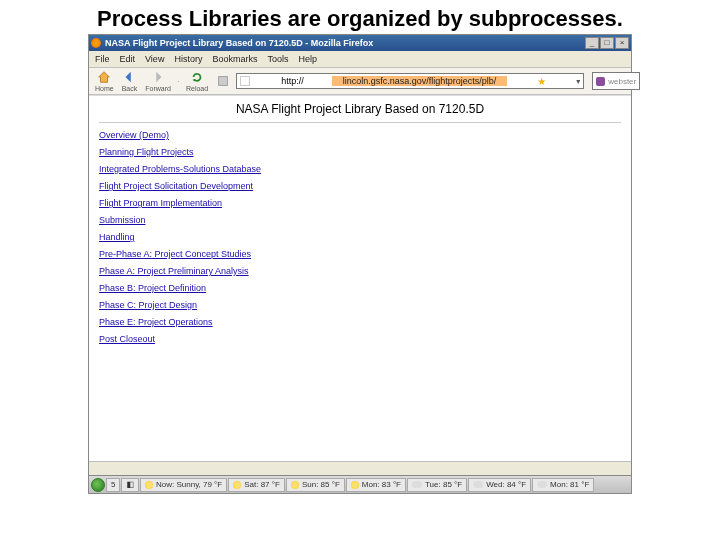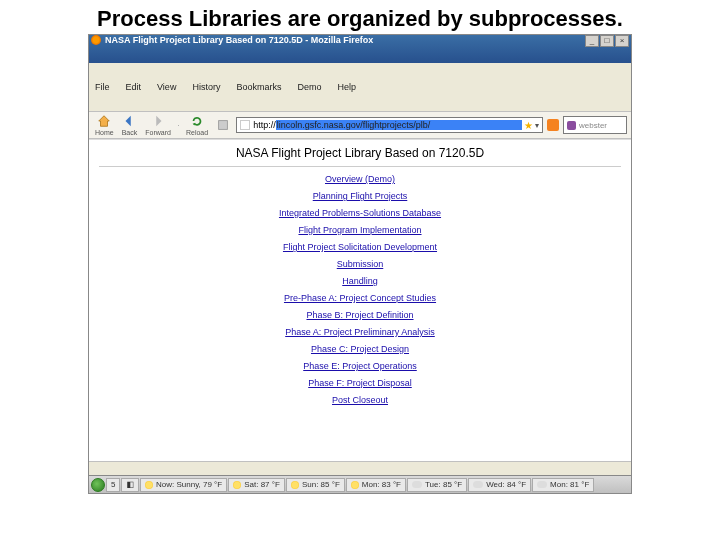--- a/index.html
+++ b/index.html
@@ -1,39 +1,39 @@
 <!DOCTYPE html>
 <html><head>
 <meta charset="utf-8">
 <style>
   * { box-sizing: border-box; margin: 0; padding: 0; }
   body { font-family: Arial, sans-serif; background: #fff; width: 720px; height: 540px; overflow: hidden; }
   .slide-title { text-align: center; font-weight: bold; font-size: 22px; padding: 6px 0 2px; color: #000; }
   .browser-shell { margin: 0 88px 0 88px; border: 1px solid #888; background: #ece9d8; height: 460px; display: flex; flex-direction: column; font-size: 9px; }
-  .titlebar { background: linear-gradient(#3a6ea5,#27508d); color: #fff; display: flex; align-items: flex-start; height: 28px; padding: 0 2px; }
+  .titlebar { background: linear-gradient(#3a6ea5,#27508d); color: #fff; display: flex; align-items: center; height: 16px; padding: 0 2px; }
   .ff-icon { width: 10px; height: 10px; background: radial-gradient(circle at 50% 50%, #ff9a00 40%, #d24a00 100%); border-radius: 50%; margin-right: 4px; }
   .titlebar-text { flex: 1; font-size: 9px; font-weight: bold; }
   .win-btns { display: flex; gap: 1px; }
   .win-btn { width: 14px; height: 12px; background: #d6d3ce; border: 1px solid #888; font-size: 8px; line-height: 10px; text-align: center; color: #333; }
-  .menubar { display: flex; gap: 16px; padding: 19px 6px; background: #ece9d8; border-bottom: 1px solid #c0c0c0; font-size: 9px; color: #222; }
+  .menubar { display: flex; gap: 10px; padding: 3px 6px; background: #ece9d8; border-bottom: 1px solid #c0c0c0; font-size: 9px; color: #222; }
   .toolbar { display: flex; align-items: center; gap: 4px; padding: 2px 4px; background: #f4f2eb; border-bottom: 1px solid #c0c0c0; }
   .navbtn { display: flex; flex-direction: column; align-items: center; font-size: 7px; color: #555; padding: 0 2px; }
   .nav-icon { width: 14px; height: 14px; margin-bottom: 1px; }
   .nav-icon svg { width: 14px; height: 14px; }
-  .urlbar { flex: 1; display: flex; align-items: center; background: #fff; border: 1px solid #7a7a7a; height: 16px; padding: 0 3px; font-size: 9px; }
+  .urlbar { flex: 1; display: flex; align-items: center; background: #fff; border: 1px solid #7a7a7a; height: 16px; padding: 0 3px; font-size: 9px; gap: 28px; }
   .url-favicon { width: 10px; height: 10px; background: #fff; border: 1px solid #ccc; margin-right: 3px; }
   .url-text { flex: 1; color: #222; }
   .star { color: #f5b301; font-size: 10px; margin-left: 2px; }
   .dd { color: #555; font-size: 8px; margin-left: 2px; }
   .searchbox { width: 64px; display: flex; align-items: center; background: #fff; border: 1px solid #7a7a7a; height: 16px; padding: 8px 3px; font-size: 8px; color: #888; }
   .g-icon { width: 9px; height: 9px; background: #8a4d9e; border-radius: 2px; margin-right: 3px; }
   .content { flex: 1; background: #fff; border-top: 1px solid #ddd; overflow: hidden; }
   .page-title { text-align: center; font-weight: normal; font-size: 12px; padding: 6px 0; color: #000; }
   .page-hr { border: none; border-top: 1px solid #ccc; margin: 0 10px 4px; }
-  .links { padding: 0 10px; text-align: center; }
+  .links { padding: 0 10px; }
   .link-item { color: #1a0dab; text-decoration: underline; font-size: 9px; margin: 7px 0; display: block; cursor: pointer; }
   .statusbar { height: 14px; background: #ece9d8; border-top: 1px solid #c0c0c0; }
   .taskbar { height: 18px; background: linear-gradient(#dadada,#c0c0c0); border-top: 1px solid #888; display: flex; align-items: center; font-size: 8px; color: #333; padding: 0 2px; gap: 1px; }
   .tb-seg { border: 1px solid #aaa; background: #e9e9e9; padding: 1px 4px; display: flex; align-items: center; gap: 3px; height: 14px; }
   .tb-seg.weather { flex: 0 0 auto; }
   .sun { width: 8px; height: 8px; background: radial-gradient(circle,#ffe066 50%,#f5b301 100%); border-radius: 50%; }
   .cloud { width: 10px; height: 7px; background: #ddd; border-radius: 4px; position: relative; }
   .start-orb { width: 14px; height: 14px; border-radius: 50%; background: radial-gradient(circle at 40% 40%, #6fc35a, #2a7a1f); border: 1px solid #2a7a1f; }
 </style>
 </head>
@@ -52,21 +52,21 @@
       <div class="win-btn">×</div>
     </div>
   </div>
 
   <div class="menubar">
     <span>File</span>
     <span>Edit</span>
     <span>View</span>
     <span>History</span>
     <span>Bookmarks</span>
-    <span>Demo</span>
+    <span>Tools</span>
     <span>Help</span>
   </div>
 
   <div class="toolbar">
     <div class="navbtn">
       <div class="nav-icon"><svg viewBox="0 0 16 16">
             <path fill="#f4b04a" stroke="#b07a20" d="M2 8 L8 2 L14 8 L12 8 L12 14 L4 14 L4 8 Z"></path>
           </svg></div>
       <span>Home</span>
     </div>
@@ -91,48 +91,47 @@
       <span>Reload</span>
     </div>
     <div class="navbtn">
       <div class="nav-icon"><svg viewBox="0 0 16 16">
             <rect x="3" y="3" width="10" height="10" fill="#ccc" stroke="#999"></rect>
           </svg></div>
     </div>
     <div class="urlbar">
       <div class="url-favicon"></div>
       <span>http://</span>
-      <span class="url-text" style="background:#3b82f6;padding:0 1px">lincoln.gsfc.nasa.gov/flightprojects/plb/</span>
+      <span class="url-text" style="background:#fdba74;padding:0 11px">lincoln.gsfc.nasa.gov/flightprojects/plb/</span>
       <span class="star">★</span>
       <span class="dd">▾</span>
     </div>
     <span style="width:12px;height:12px;background:#f58220;border-radius:2px;display:inline-block"></span>
     <div class="searchbox">
       <div class="g-icon"></div>
       <span>webster</span>
     </div>
   </div>
 
   <div class="content">
     <div class="page-title">NASA Flight Project Library Based on 7120.5D</div>
     <hr class="page-hr">
     <div class="links">
       <a class="link-item">Overview (Demo)</a>
       <a class="link-item">Planning Flight Projects</a>
       <a class="link-item">Integrated Problems-Solutions Database</a>
+      <a class="link-item">Flight Project Solicitation Development</a>
       <a class="link-item">Flight Program Implementation</a>
-      <a class="link-item">Flight Project Solicitation Development</a>
       <a class="link-item">Submission</a>
       <a class="link-item">Handling</a>
       <a class="link-item">Pre-Phase A: Project Concept Studies</a>
+      <a class="link-item">Phase A: Project Preliminary Analysis</a>
       <a class="link-item">Phase B: Project Definition</a>
-      <a class="link-item">Phase A: Project Preliminary Analysis</a>
       <a class="link-item">Phase C: Project Design</a>
       <a class="link-item">Phase E: Project Operations</a>
-      <a class="link-item">Phase F: Project Disposal</a>
       <a class="link-item">Post Closeout</a>
     </div>
   </div>
 
   <div class="statusbar"></div>
 
   <div class="taskbar">
     <div class="start-orb"></div>
     <div class="tb-seg">
         <span>5</span>

